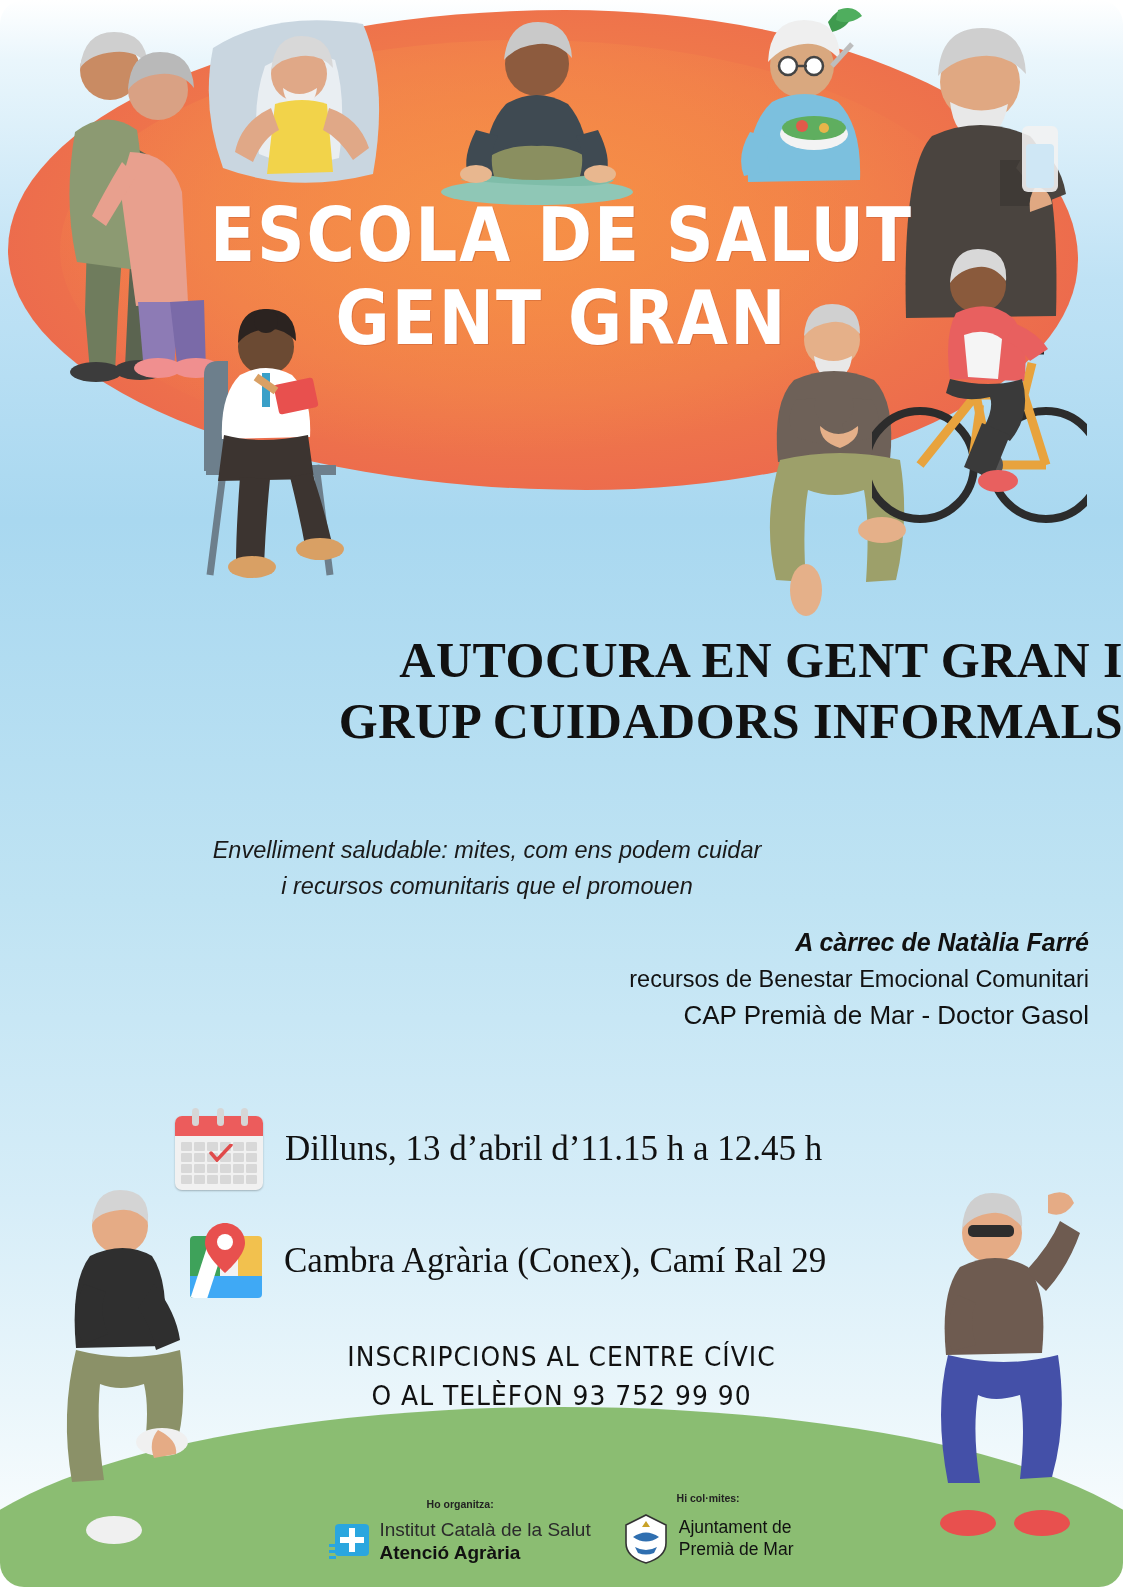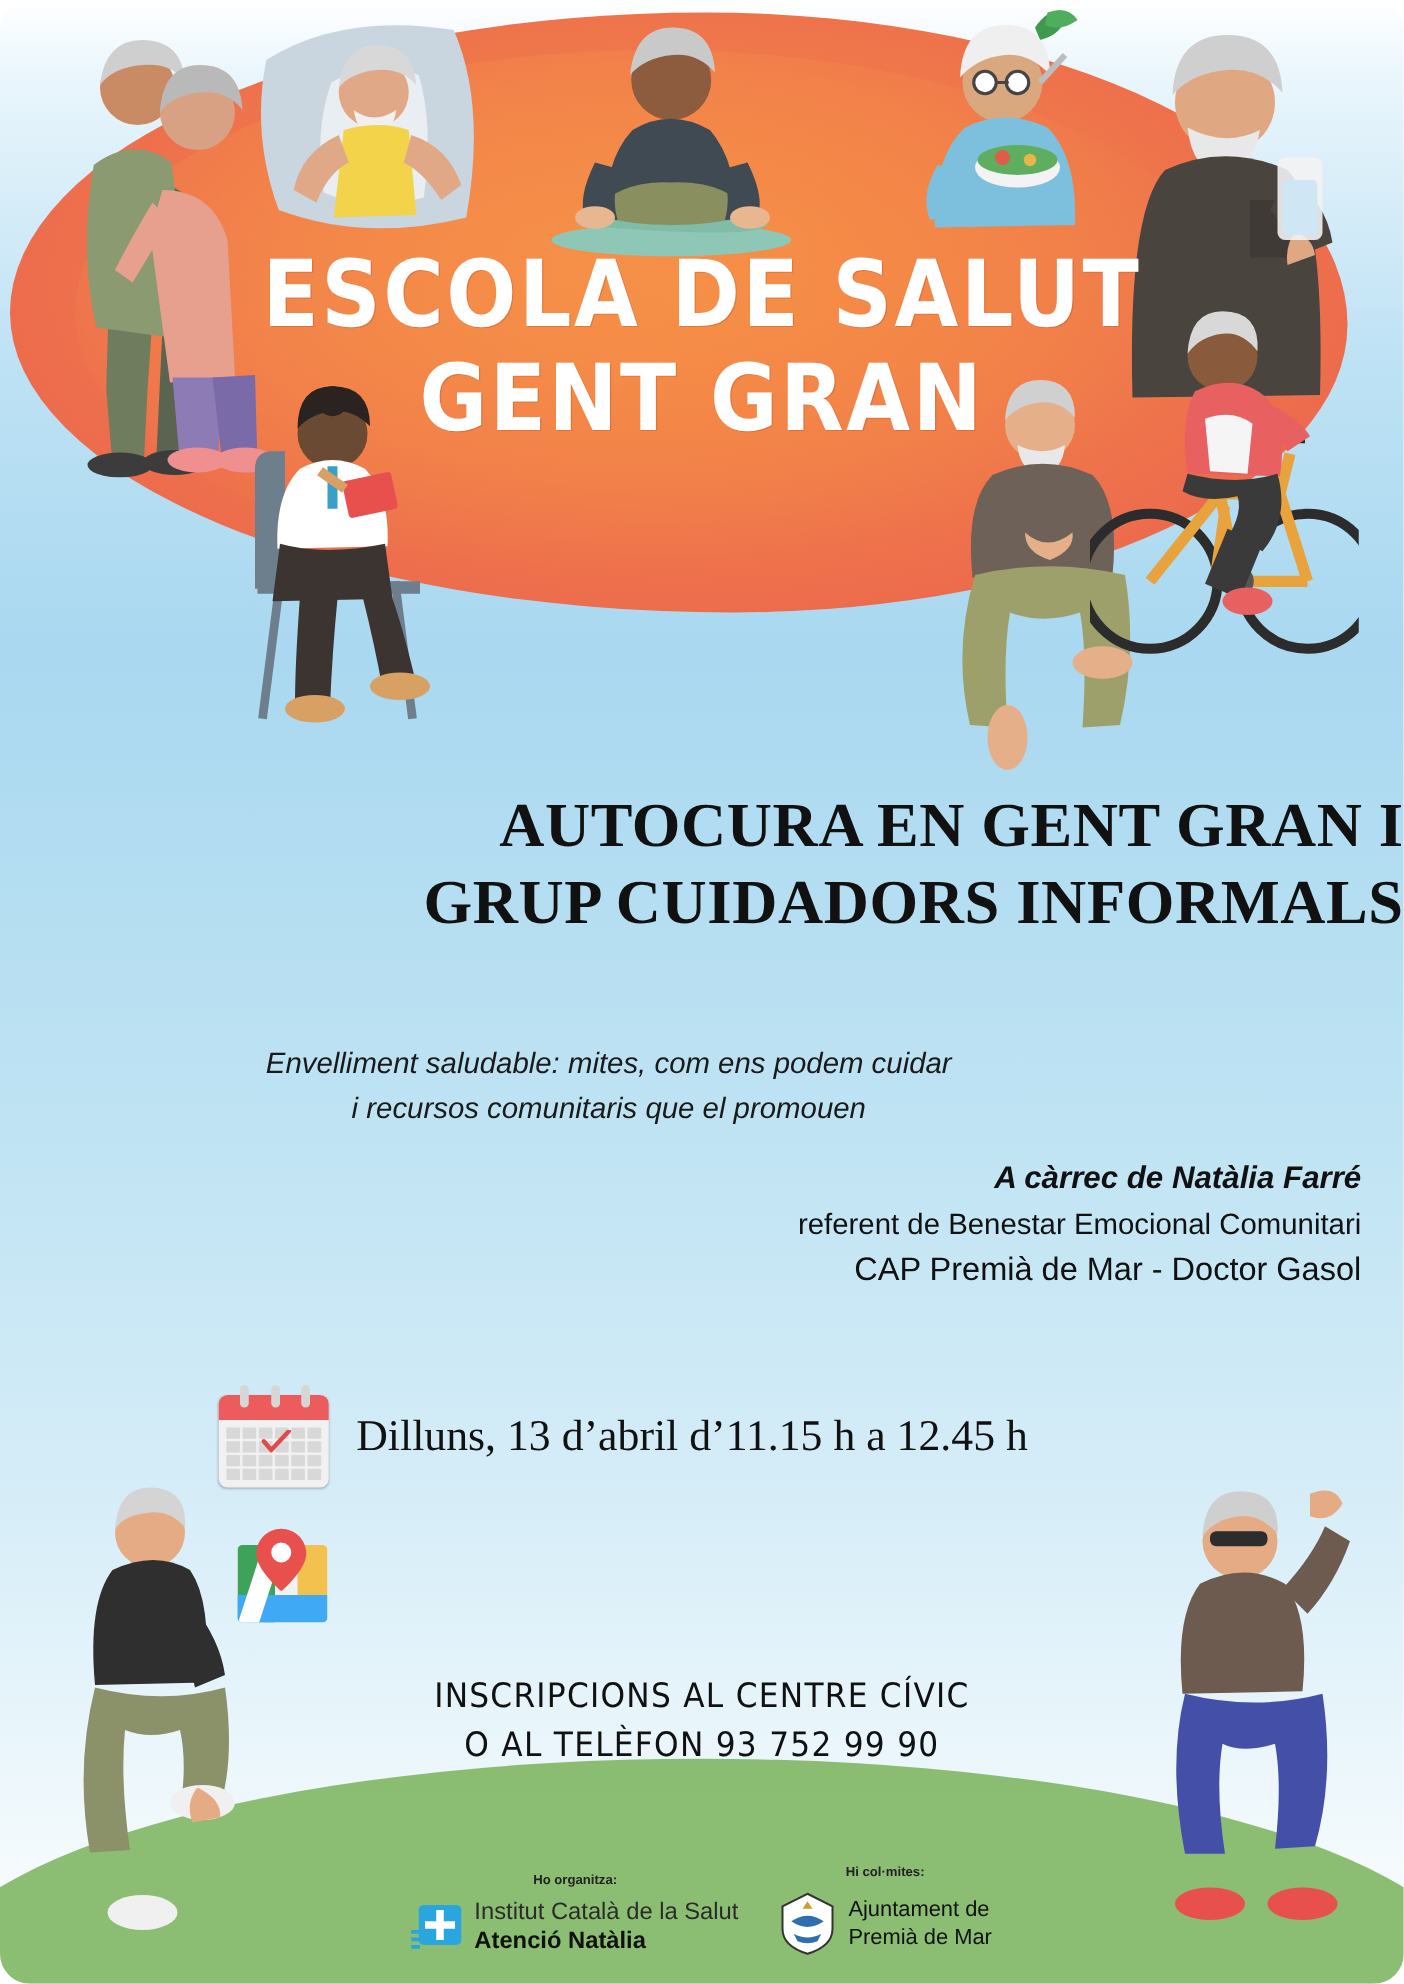--- a/index.html
+++ b/index.html
@@ -449,21 +449,21 @@
     <div>GRUP CUIDADORS INFORMALS</div>
   </div>
 
   <div class="subtitle">
     <div>Envelliment saludable: mites, com ens podem cuidar</div>
     <div>i recursos comunitaris que el promouen</div>
   </div>
 
   <div class="speaker">
     <div class="sp-name">A càrrec de Natàlia Farré</div>
-    <div class="sp-role">referent de Benestar Emocional Comunitari</div>
+    <div class="sp-role">recursos de Benestar Emocional Comunitari</div>
     <div class="sp-place">CAP Premià de Mar - Doctor Gasol</div>
   </div>
 
   <div class="info-row" id="row-date">
     <div class="cal-icon">
       <div class="cal-body"></div>
       <div class="cal-top"></div>
       <div class="ring r1"></div>
         <div class="ring r2"></div>
         <div class="ring r3"></div>
@@ -506,20 +506,21 @@
         <div class="g1"></div>
           <div class="g2"></div>
           <div class="g3"></div>
           <div class="road"></div>
       </div>
       <svg class="pin-drop" viewBox="0 0 42 52">
         <path d="M21 1 C10 1 1 10 1 21 C1 34 21 51 21 51 C21 51 41 34 41 21 C41 10 32 1 21 1 Z" fill="#e8504e"></path>
         <circle cx="21" cy="20" r="8" fill="#fff"></circle>
       </svg>
     </div>
+    <div class="txt">Cambra Agrària (Conex), Camí Ral 29</div>
   </div>
 
   <div class="inscr">
     <div>INSCRIPCIONS AL CENTRE CÍVIC</div>
     <div>O AL TELÈFON 93 752 99 90</div>
   </div>
 
   <div class="green-hill"></div>
 
   <div class="footer">
@@ -529,21 +530,21 @@
         <div class="ics-cross">
           <div class="sq"></div>
             <div class="vb"></div>
             <div class="hb"></div>
           <div class="l1"></div>
             <div class="l2"></div>
             <div class="l3"></div>
         </div>
         <div class="ics-text">
           <div class="t1">Institut Català de la Salut</div>
-          <div class="t2">Atenció Natàlia</div>
+          <div class="t2">Atenció Agrària</div>
         </div>
       </div>
     </div>
 
     <div class="f-col">
       <div class="f-label">Hi col·mites:</div>
       <div class="f-body">
         <div class="shield">
           <svg width="46" height="52" viewBox="0 0 46 52">
             <path d="M23 2 L43 12 L43 30 Q43 44 23 50 Q3 44 3 30 L3 12 Z" fill="#ffffff" stroke="#333" stroke-width="1.6"></path>

